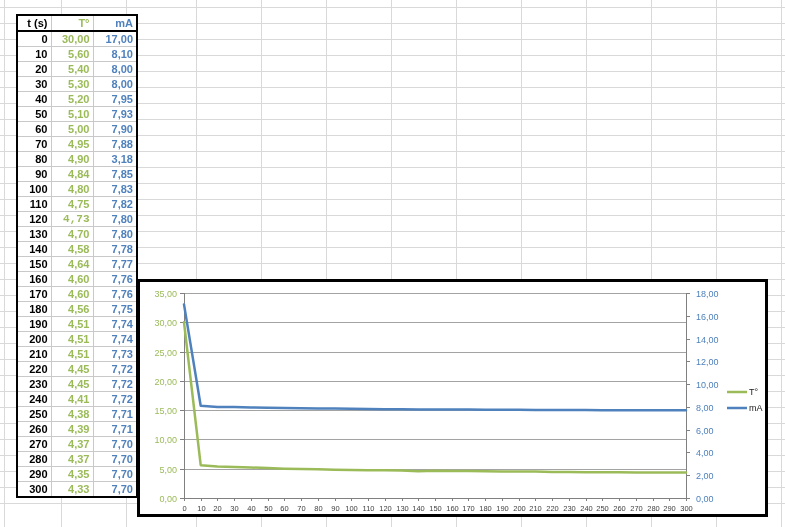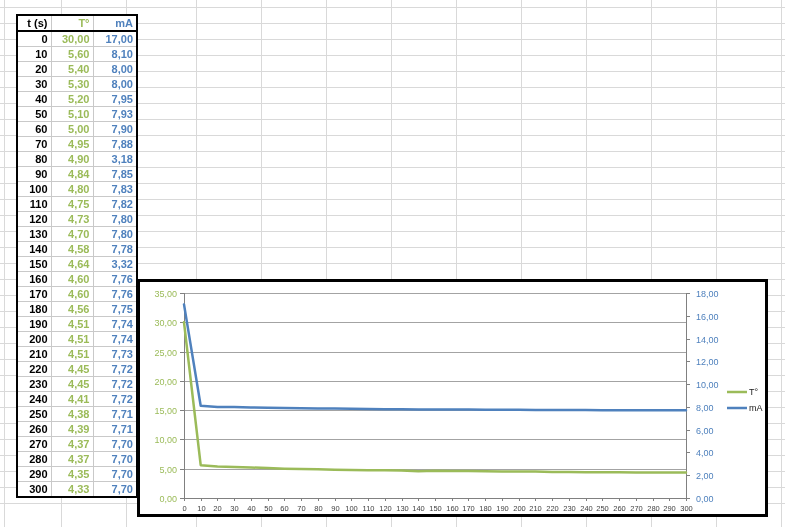--- a/index.html
+++ b/index.html
@@ -113,37 +113,37 @@
         <td style="color: rgb(155, 187, 89);">4,80</td>
         <td style="color: rgb(79, 129, 189);">7,83</td>
       </tr>
       <tr>
         <td style="color: rgb(0, 0, 0);">110</td>
         <td style="color: rgb(155, 187, 89);">4,75</td>
         <td style="color: rgb(79, 129, 189);">7,82</td>
       </tr>
       <tr>
         <td style="color: rgb(0, 0, 0);">120</td>
-        <td style="color: rgb(155, 187, 89);">4,73</td>
+        <td style="color: rgb(155, 187, 89); font-family: Liberation Mono, monospace;">4,73</td>
         <td style="color: rgb(79, 129, 189);">7,80</td>
       </tr>
       <tr>
         <td style="color: rgb(0, 0, 0);">130</td>
         <td style="color: rgb(155, 187, 89);">4,70</td>
         <td style="color: rgb(79, 129, 189);">7,80</td>
       </tr>
       <tr>
         <td style="color: rgb(0, 0, 0);">140</td>
         <td style="color: rgb(155, 187, 89);">4,58</td>
         <td style="color: rgb(79, 129, 189);">7,78</td>
       </tr>
       <tr>
         <td style="color: rgb(0, 0, 0);">150</td>
         <td style="color: rgb(155, 187, 89);">4,64</td>
-        <td style="color: rgb(79, 129, 189);">3,32</td>
+        <td style="color: rgb(79, 129, 189);">7,77</td>
       </tr>
       <tr>
         <td style="color: rgb(0, 0, 0);">160</td>
         <td style="color: rgb(155, 187, 89);">4,60</td>
         <td style="color: rgb(79, 129, 189);">7,76</td>
       </tr>
       <tr>
         <td style="color: rgb(0, 0, 0);">170</td>
         <td style="color: rgb(155, 187, 89);">4,60</td>
         <td style="color: rgb(79, 129, 189);">7,76</td>

